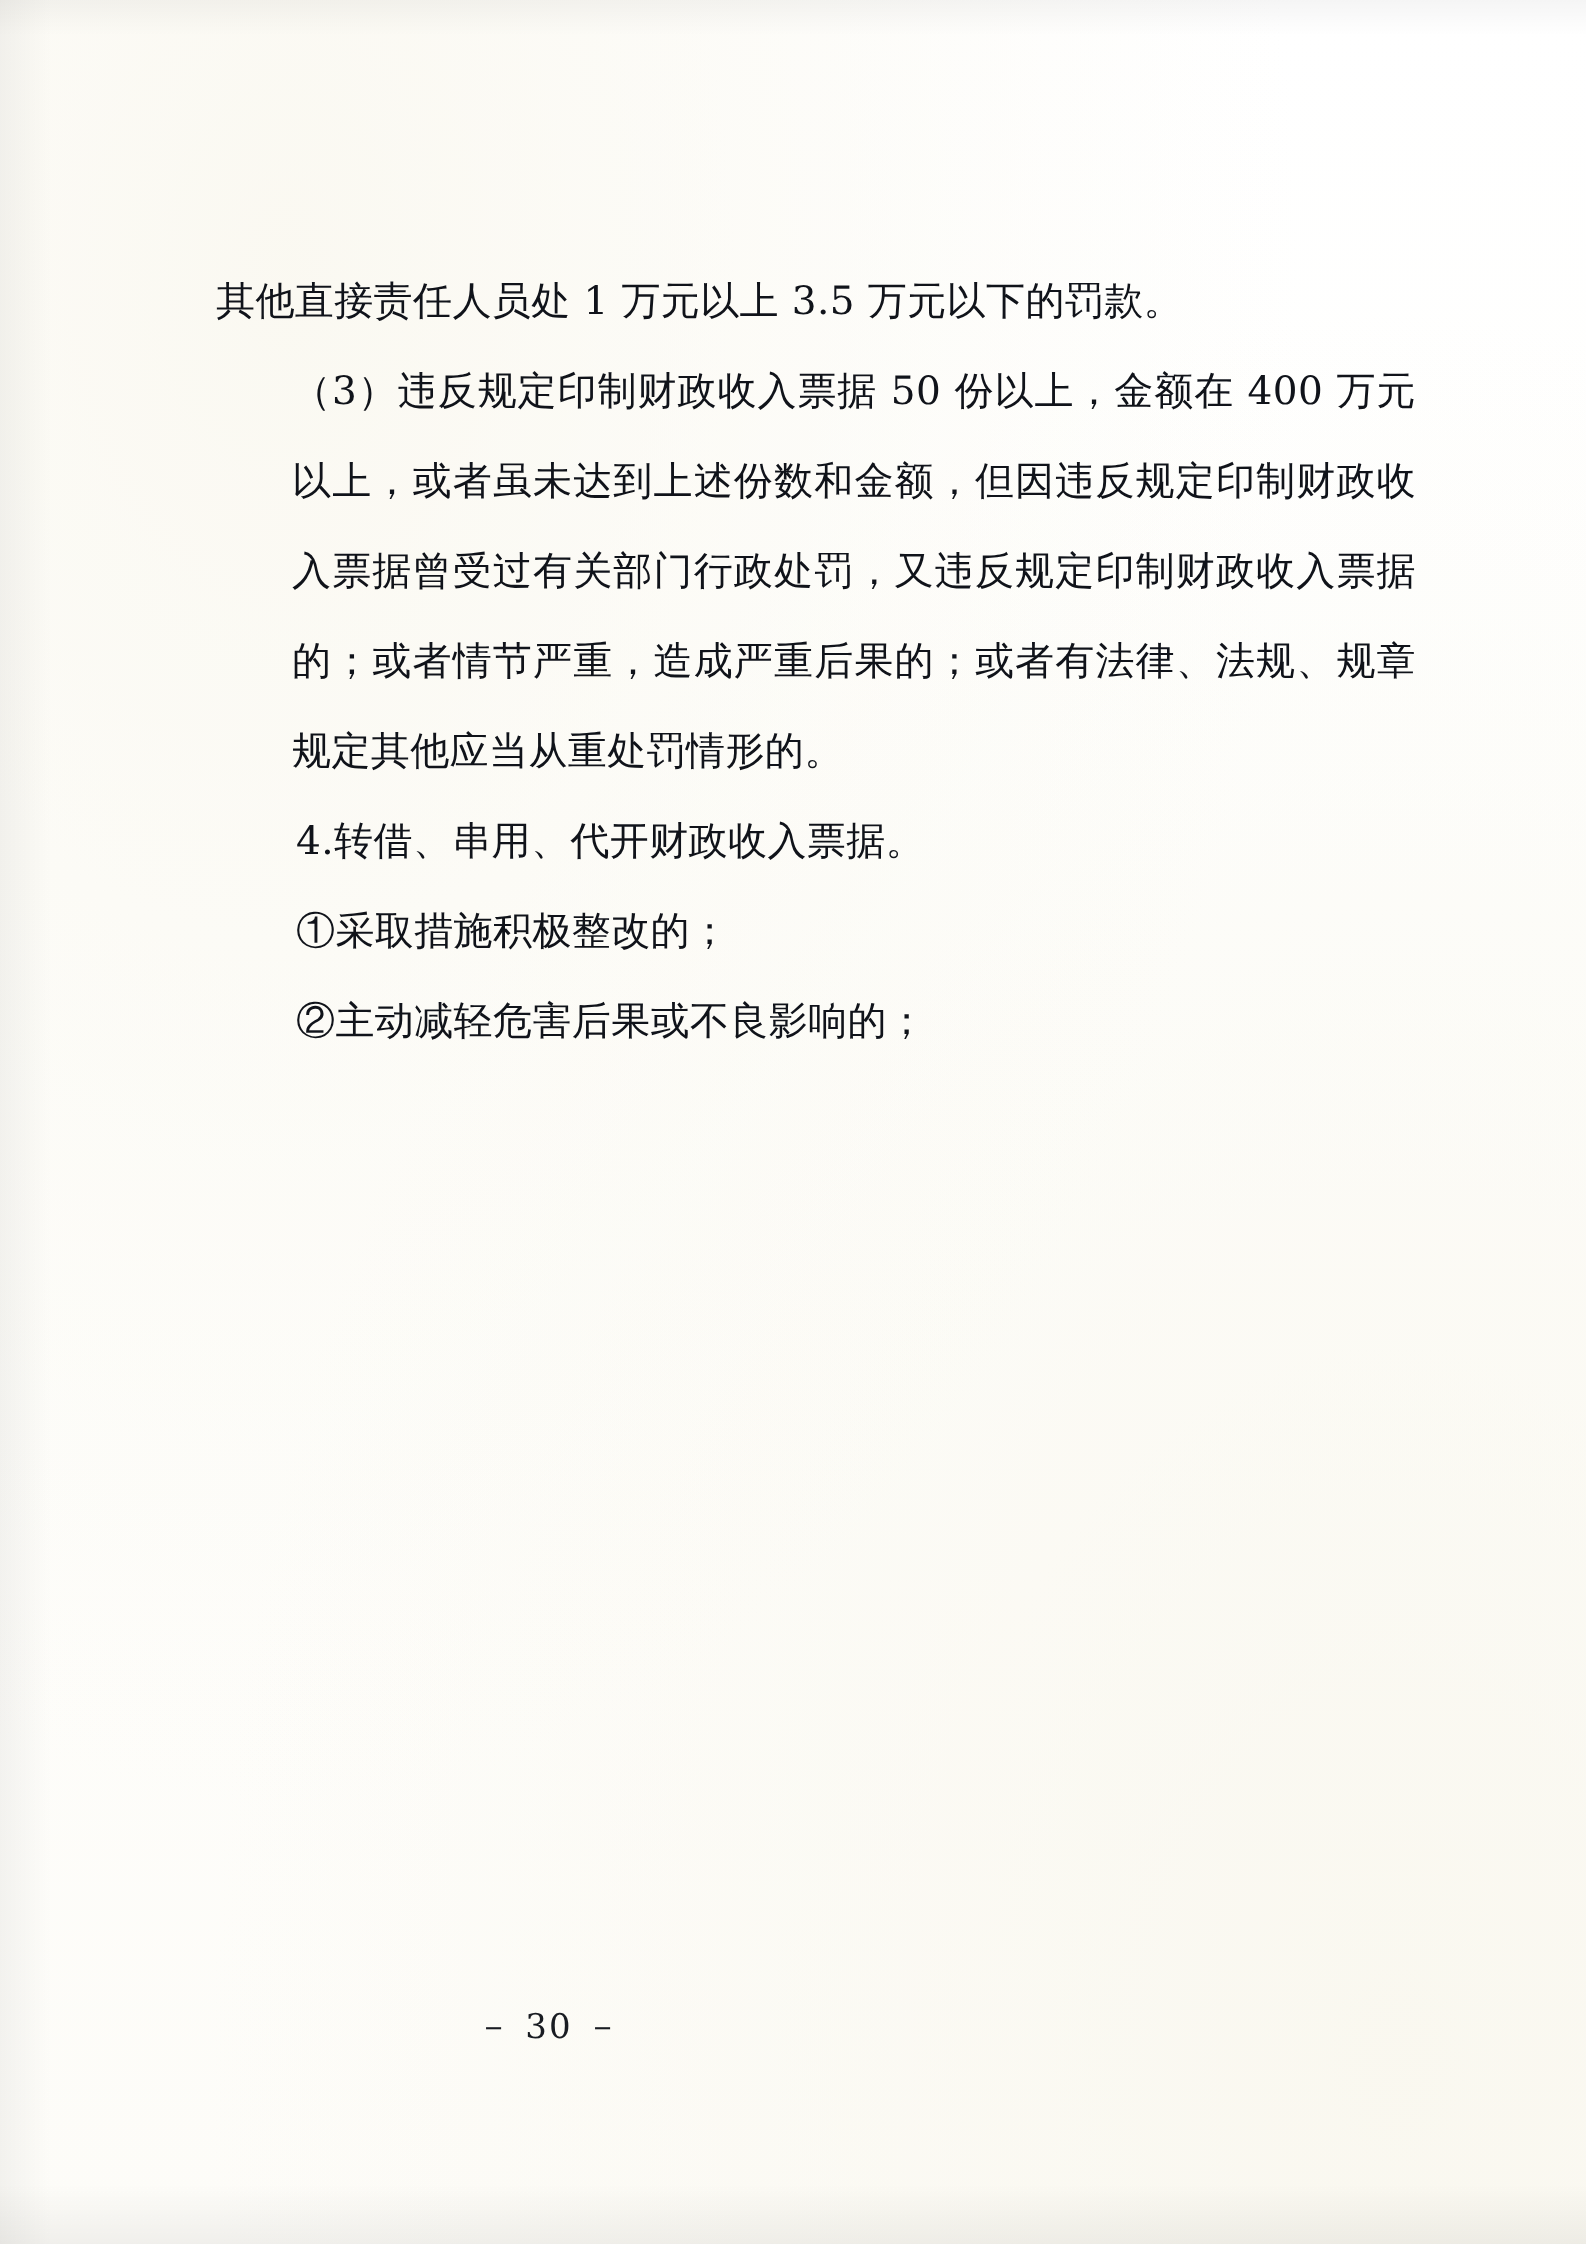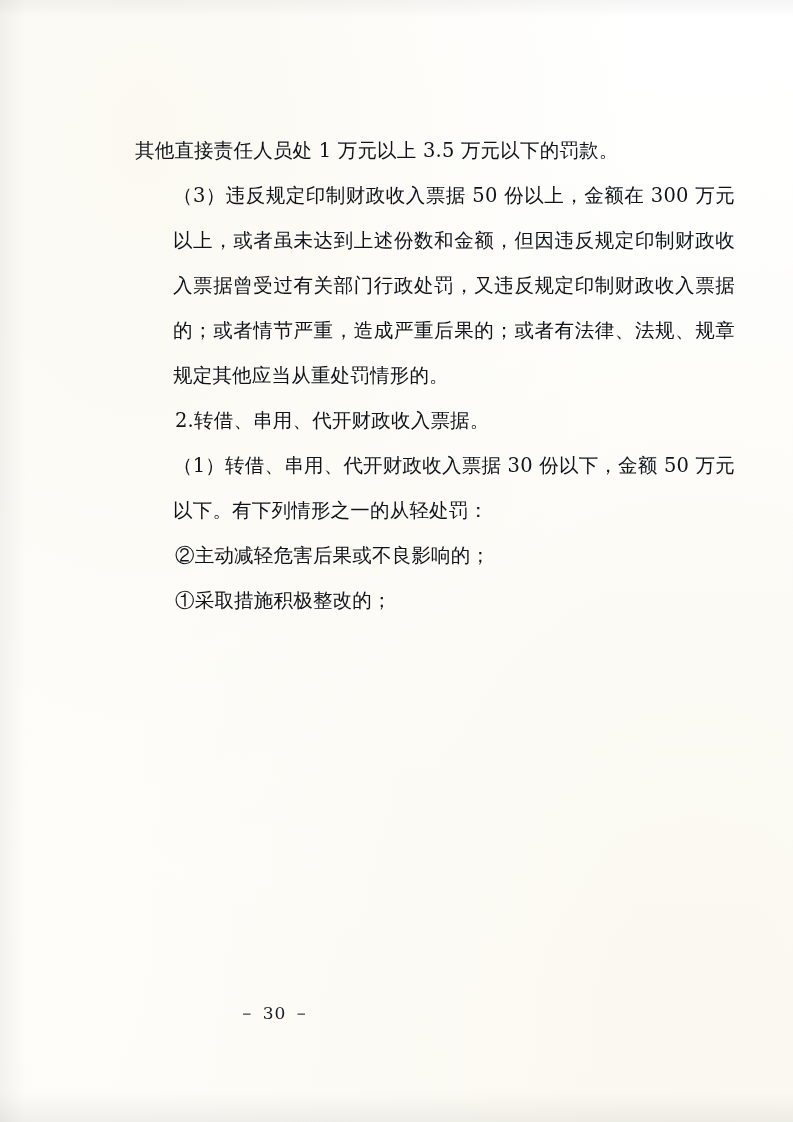--- a/index.html
+++ b/index.html
@@ -49,21 +49,20 @@
     width: 100%; height: 30px;
     background: linear-gradient(0deg, rgba(0,0,0,0.05) 0%, rgba(0,0,0,0.0) 100%);
     pointer-events: none;
   }
 
   .content {
     position: absolute;
     left: 108px;
     top: 128px;
     width: 600px;
-    margin-left: 27px;
   }
 
   .para {
     font-size: 19.5px;
     line-height: 45px;
     color: #10131a;
     text-align: justify;
     text-justify: inter-ideograph;
     margin: 0;
     letter-spacing: 0.2px;
@@ -89,21 +88,20 @@
 <body>
 
 <div class="page">
   <div class="scan-tint"></div>
   <div class="edge-left"></div>
   <div class="edge-top"></div>
   <div class="edge-bottom"></div>
 
   <div class="content">
     <p class="para">其他直接责任人员处 1 万元以上 3.5 万元以下的罚款。</p>
-    <p class="para ind1">（3）违反规定印制财政收入票据 50 份以上，金额在 300 万元以上，或者虽未达到上述份数和金额，但因违反规定印制财政收入票据曾受过有关部门行政处罚，又违反规定印制财政收入票据的；或者情节严重，造成严重后果的；或者有法律、法规、规章规定其他应当从重处罚情形的。</p>
-    <p class="para ind2">2.转借、串用、代开财政收入票据。</p>
-    <p class="para ind1">（1）转借、串用、代开财政收入票据 30 份以下，金额 50 万元以下。有下列情形之一的从轻处罚：</p>
+    <p class="para ind1">（3）违反规定印制财政收入票据 50 份以上，金额在 400 万元以上，或者虽未达到上述份数和金额，但因违反规定印制财政收入票据曾受过有关部门行政处罚，又违反规定印制财政收入票据的；或者情节严重，造成严重后果的；或者有法律、法规、规章规定其他应当从重处罚情形的。</p>
+    <p class="para ind2">4.转借、串用、代开财政收入票据。</p>
+    <p class="para ind2">①采取措施积极整改的；</p>
     <p class="para ind2">②主动减轻危害后果或不良影响的；</p>
-    <p class="para ind2">①采取措施积极整改的；</p>
   </div>
 
   <div class="page-number">－ 30 －</div>
 </div>
 
 </body></html>

